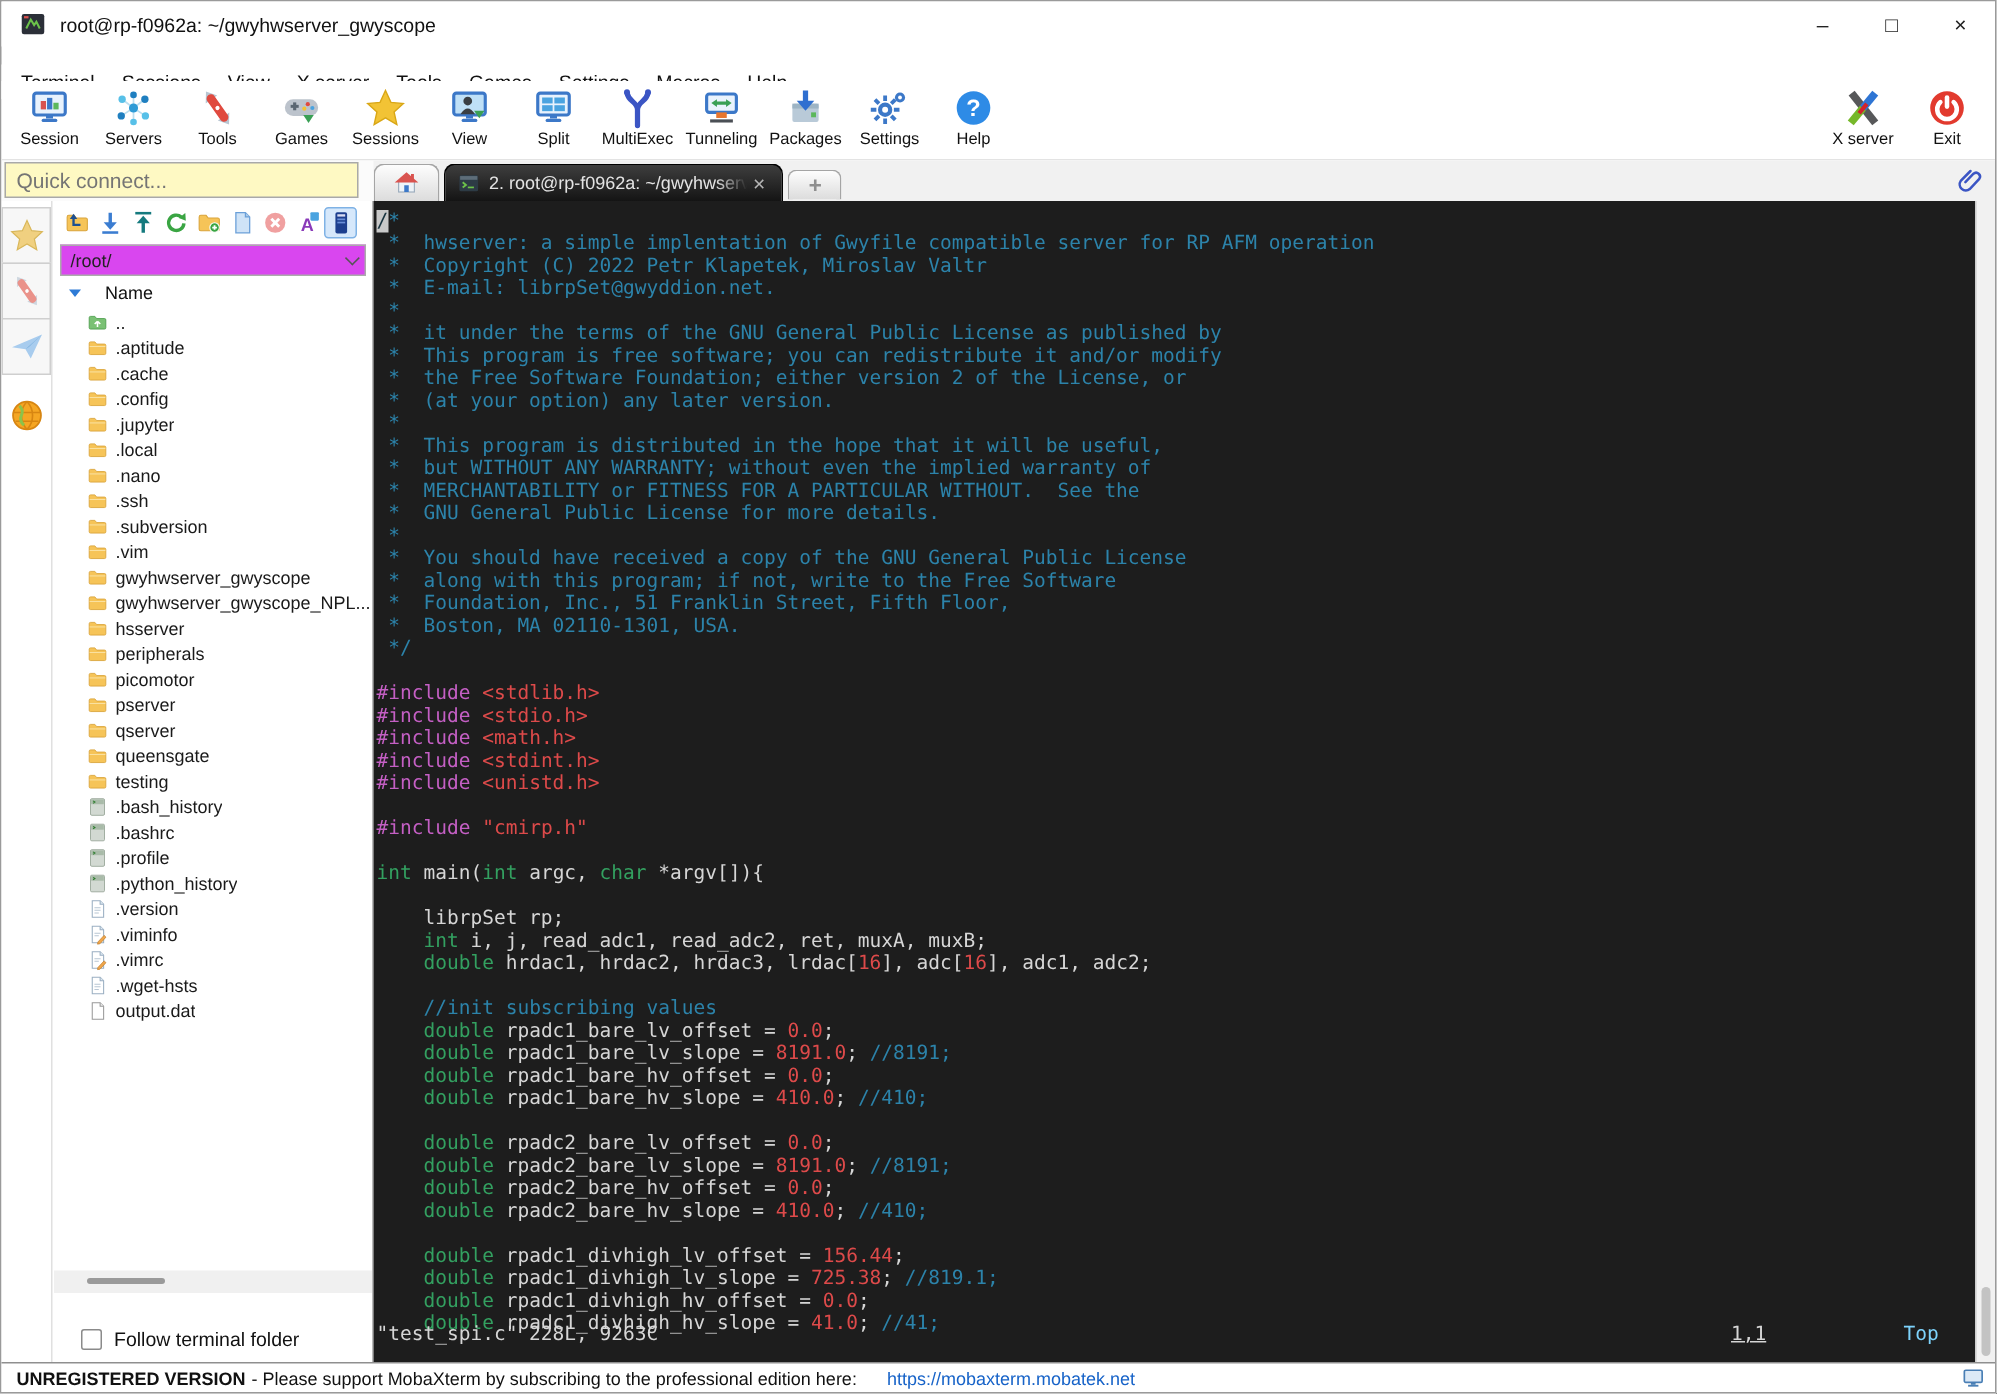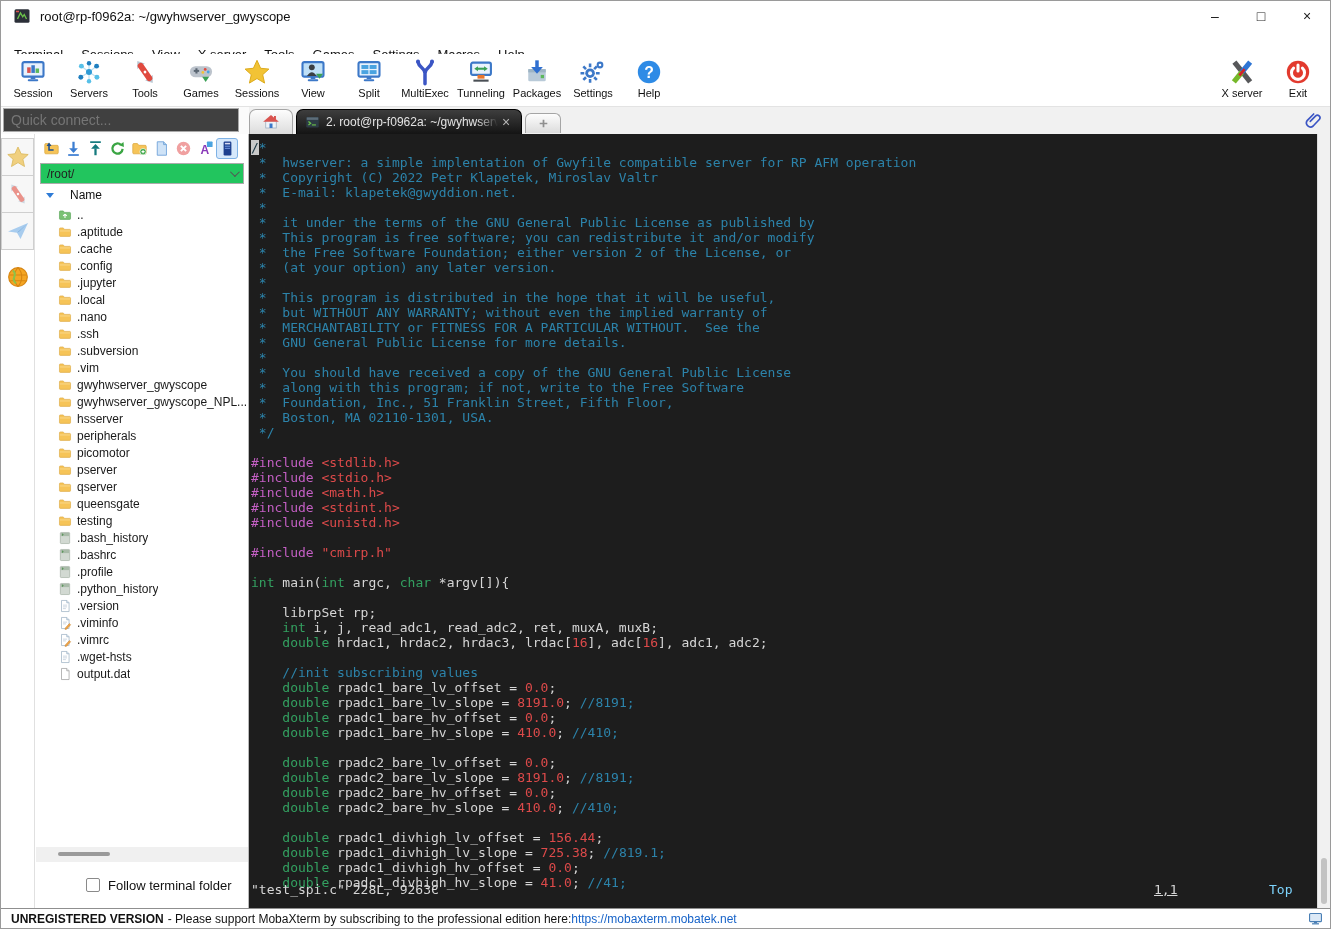--- a/index.html
+++ b/index.html
@@ -26,21 +26,21 @@
     display:flex; align-items:flex-start; padding:2px 4px 0 4px; border-bottom:1px solid #e3e3e3; }
   .tb-btn { width:56px; display:flex; flex-direction:column; align-items:center; padding-top:2px; }
   .tb-btn .icon { width:28px; height:28px; }
   .tb-btn .tb-label { font-size:11px; color:#111; margin-top:1px; white-space:nowrap; }
   .tb-spacer { flex:1; }
   .icon svg { width:100%; height:100%; display:block; }
 
   
   .connectrow { position:absolute; top:106px; left:0; right:0; height:27px; background:#fbfbfb; }
   .quick-connect { position:absolute; left:2px; top:1px; width:236px; height:24px;
-    border:1px solid #a9a9a9; background:#404040; font-size:14px; color:#8a8a8a; padding:0 7px;
+    border:1px solid #a9a9a9; background:#fef9c3; font-size:14px; color:#8a8a8a; padding:0 7px;
     font-family:"Liberation Sans", sans-serif; }
   .tabstrip { position:absolute; left:248px; right:0; top:0; height:27px; background:#f1f1f1; display:flex; align-items:flex-end; }
   .tab { height:25px; display:flex; align-items:center; border-radius:7px 7px 0 0; margin-right:3px; }
   .tab.home { width:44px; justify-content:center; background:linear-gradient(#fdfdfd,#dcdcdc);
     border:1px solid #a5a5a5; border-bottom:none; }
   .tab.home .icon { width:18px; height:18px; }
   .tab.active { background:linear-gradient(#3e3e3e,#141414); border:1px solid #000; border-bottom:none;
     color:#e3e3e3; padding:0 8px; width:226px; }
   .tab.active .icon { width:15px; height:15px; margin-right:6px; flex:none; }
   .tab-title { font-size:12px; white-space:nowrap; overflow:hidden; width:172px;
@@ -62,34 +62,34 @@
   .rail-btn .icon, .rail-free .icon { width:24px; height:24px; }
   .rail-free { width:33px; height:38px; display:flex; align-items:center; justify-content:center; margin-top:8px; }
 
   
   .sidebar { position:absolute; left:35px; top:0; width:213px; bottom:0; background:#fff; border-right:1px solid #b9b9b9; }
   .sftp-toolbar { display:flex; align-items:center; padding:4px 2px 2px 4px; }
   .sftp-btn { width:22px; height:21px; display:flex; align-items:center; justify-content:center; border-radius:3px; }
   .sftp-btn .icon { width:17px; height:17px; }
   .sftp-btn.active { background:#d6e8fb; border:1px solid #7fb2e5; }
   .path-row { padding:2px 4px; }
-  .path-select { width:100%; height:21px; border:1px solid #ababab; background:#22c55e; display:flex;
+  .path-select { width:100%; height:21px; border:1px solid #ababab; background:#d946ef; display:flex;
     align-items:center; font-size:12px; color:#222; padding:0 6px; }
   .path-select .chev { margin-left:auto; width:7px; height:7px; border-right:1.6px solid #555;
     border-bottom:1.6px solid #555; transform:rotate(45deg) translateY(-2px); }
   .col-header { display:flex; align-items:center; height:18px; padding-left:10px; font-size:12px; color:#111; }
   .sort-tri { width:0; height:0; border-left:4px solid transparent; border-right:4px solid transparent;
     border-top:5px solid #2e7bd6; margin-right:16px; }
   .filelist { padding-top:2px; }
   .file-row { display:flex; align-items:center; height:17px; padding-left:22px; font-size:12px; color:#1a1a1a; }
   .file-row .icon { width:14px; height:14px; margin-right:5px; flex:none; }
   .file-name { white-space:nowrap; overflow:hidden; }
   .hscroll { position:absolute; left:0; right:0; bottom:46px; height:15px; background:#f0f0f0; }
   .hscroll .thumb { position:absolute; left:22px; top:5px; width:52px; height:4px; background:#9a9a9a; border-radius:2px; }
-  .follow-row { position:absolute; left:0; right:0; bottom:8px; height:30px; display:flex; align-items:center; padding-left:18px;margin-left:32px; }
+  .follow-row { position:absolute; left:0; right:0; bottom:8px; height:30px; display:flex; align-items:flex-end; padding-left:18px; }
   .checkbox { width:14px; height:14px; border:1px solid #8a8a8a; background:#fff; border-radius:2px; margin-right:8px; }
   .follow-label { font-size:13px; color:#111; }
 
   
   .terminal { position:absolute; left:248px; right:13px; top:0; bottom:0; background:#1d1d1d;
     font-family:"DejaVu Sans Mono", monospace; font-size:13px; line-height:15px;
     padding:6px 0 0 2px; overflow:hidden; }
   .tline { height:15px; white-space:pre; }
   .cm{color:#2c83aa} .pp{color:#c45fc4} .st{color:#dd4a4a} .nm{color:#dd4a4a}
   .kw{color:#33a060} .tx{color:#d6d6d6}
@@ -98,21 +98,21 @@
   .vim-ruler { position:absolute; bottom:11px; left:905px; color:#d6d6d6;text-decoration:underline; }
   .vim-pos { position:absolute; bottom:11px; left:1020px; color:#7dd3fc; }
 
   .vscroll { position:absolute; right:0; top:0; width:13px; bottom:0; background:#f1f1f1; border-left:1px solid #dcdcdc; }
   .vscroll .thumb { position:absolute; left:3px; right:3px; bottom:4px; height:46px; background:#c3c3c3; border-radius:3px; }
 
   
   .statusbar { position:absolute; left:0; right:0; bottom:0; height:20px; background:#fff;
     border-top:1px solid #8f8f8f; display:flex; align-items:center; padding-left:10px; font-size:12px; color:#111; }
   .statusbar .bold { font-weight:bold; margin-right:4px; }
-  .statusbar a { color:#1763c8; text-decoration:none; margin-left:0; font-size:12px; }
+  .statusbar a { color:#1763c8; text-decoration:none; margin-left:20px; font-size:12px; }
   .statusbar .sb-icon { position:absolute; right:6px; top:2px; width:17px; height:15px; }
 </style>
 </head>
 <body>
 
 <div id="app">
 
   <div class="titlebar">
     <span class="app-icon icon">
         <svg viewBox="0 0 24 24" xmlns="http://www.w3.org/2000/svg">
@@ -761,21 +761,21 @@
         <span class="checkbox"></span>
         <span class="follow-label">Follow terminal folder</span>
       </div>
     </div>
 
     <div class="terminal">
       <div id="codearea">
           <div class="tline"><span class="cur">/</span><span class="cm">*</span></div>
           <div class="tline"><span class="cm"> *  hwserver: a simple implentation of Gwyfile compatible server for RP AFM operation</span></div>
           <div class="tline"><span class="cm"> *  Copyright (C) 2022 Petr Klapetek, Miroslav Valtr</span></div>
-          <div class="tline"><span class="cm"> *  E-mail: klapetek@gwyddion.net.</span></div>
+          <div class="tline"><span class="cm"> *  E-mail: librpSet@gwyddion.net.</span></div>
           <div class="tline"><span class="cm"> *</span></div>
           <div class="tline"><span class="cm"> *  it under the terms of the GNU General Public License as published by</span></div>
           <div class="tline"><span class="cm"> *  This program is free software; you can redistribute it and/or modify</span></div>
           <div class="tline"><span class="cm"> *  the Free Software Foundation; either version 2 of the License, or</span></div>
           <div class="tline"><span class="cm"> *  (at your option) any later version.</span></div>
           <div class="tline"><span class="cm"> *</span></div>
           <div class="tline"><span class="cm"> *  This program is distributed in the hope that it will be useful,</span></div>
           <div class="tline"><span class="cm"> *  but WITHOUT ANY WARRANTY; without even the implied warranty of</span></div>
           <div class="tline"><span class="cm"> *  MERCHANTABILITY or FITNESS FOR A PARTICULAR WITHOUT.  See the</span></div>
           <div class="tline"><span class="cm"> *  GNU General Public License for more details.</span></div>

